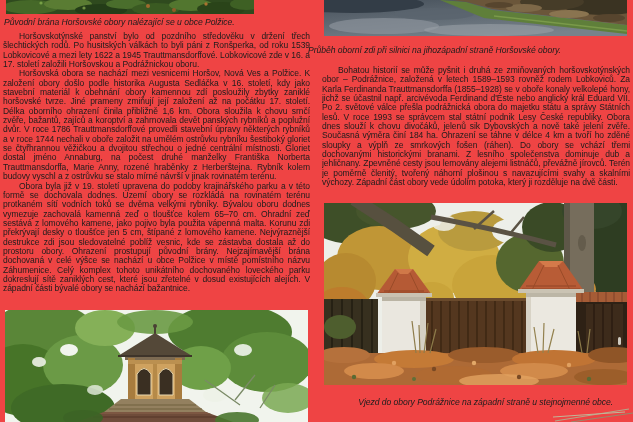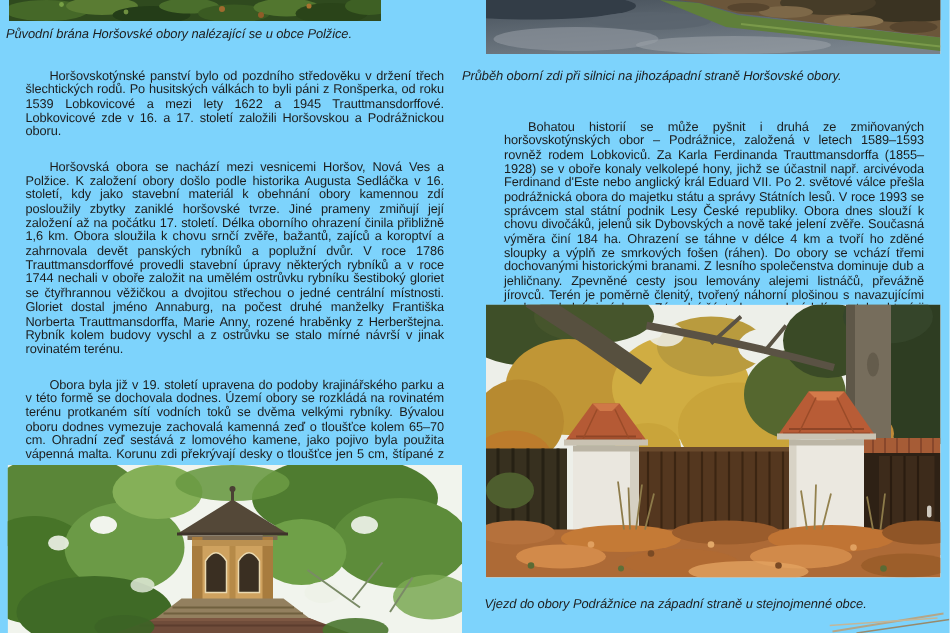--- a/index.html
+++ b/index.html
@@ -1,25 +1,25 @@
 <!DOCTYPE html>
 <html><head>
 <meta charset="utf-8">
 <style>
   html,body{margin:0;padding:0;}
   body{width:633px;height:422px;background:#ffffff;overflow:hidden;
        font-family:"Liberation Sans", sans-serif;}
-  .page{position:relative;width:633px;height:422px;background:#7dd3fc;}
+  .page{position:relative;width:633px;height:422px;background:#ef4444;}
   .photo{position:absolute;overflow:hidden;box-shadow:0 0 0 1px #d7d5ca inset;}
   .photo svg{display:block;}
   .caption{position:absolute;font-style:italic;font-size:8.6px;line-height:11px;
            color:#1d1d1d;letter-spacing:-0.05px;}
   .bodytext{position:absolute;font-size:8.5px;line-height:9.35px;color:#1c1c1c;
             text-align:justify;letter-spacing:-0.06px;overflow:hidden;}
-  .bodytext p{margin:14px;text-indent:16px;}
+  .bodytext p{margin:0;text-indent:16px;}
   .b{font-weight:normal;}
   .grass{position:absolute;}
 </style>
 </head>
 <body>
 
 <div class="page">
 
   <div class="photo" style="left:6px;top:0;width:248px;height:14px;">
     <svg width="248" height="14" viewBox="0 0 248 14">
@@ -210,21 +210,21 @@
       <circle cx="30" cy="174" r="2.2" fill="#5a6b34"></circle>
       <circle cx="265" cy="176" r="2.2" fill="#5a6b34"></circle>
       <circle cx="90" cy="176" r="2" fill="#5f7038"></circle>
 
       <path d="M92,150 L88,118 M96,150 L95,122 M100,150 L104,120 M106,150 L112,126" stroke="#8d7b4a" stroke-width="1.2" fill="none"></path>
       <path d="M214,150 L210,124 M219,150 L220,120 M224,150 L230,126" stroke="#93814e" stroke-width="1.2" fill="none"></path>
       <path d="M258,150 L254,128 M263,150 L266,126" stroke="#8d7b4a" stroke-width="1.2" fill="none"></path>
     </svg>
   </div>
 
-  <div class="caption" style="left:323px;top:397px;width:305px;">Vjezd do obory Podrážnice na západní straně u stejnojmenné obce.</div>
+  <div class="caption" style="left:308px;top:397px;width:305px;text-align:right;">Vjezd do obory Podrážnice na západní straně u stejnojmenné obce.</div>
 
   <div class="grass" style="left:553px;top:401px;width:80px;height:21px;">
     <svg width="80" height="21" viewBox="0 0 80 21">
       <path d="M2,20 L76,8" stroke="#b4a688" stroke-width="1.2" fill="none"></path>
       <path d="M0,16 L72,11" stroke="#c3b698" stroke-width="1" fill="none"></path>
       <path d="M18,21 L80,12" stroke="#978a6c" stroke-width="1" fill="none"></path>
     </svg>
   </div>
 
 </div>

